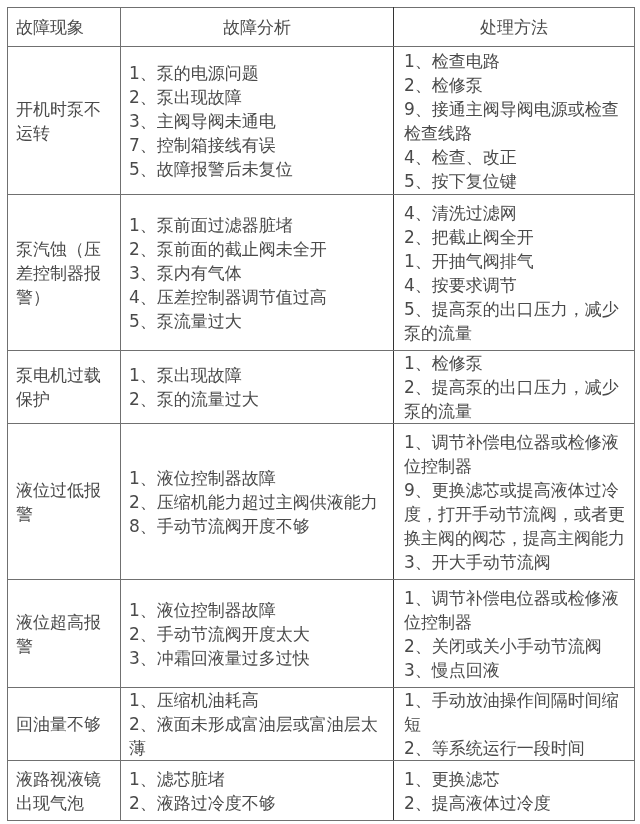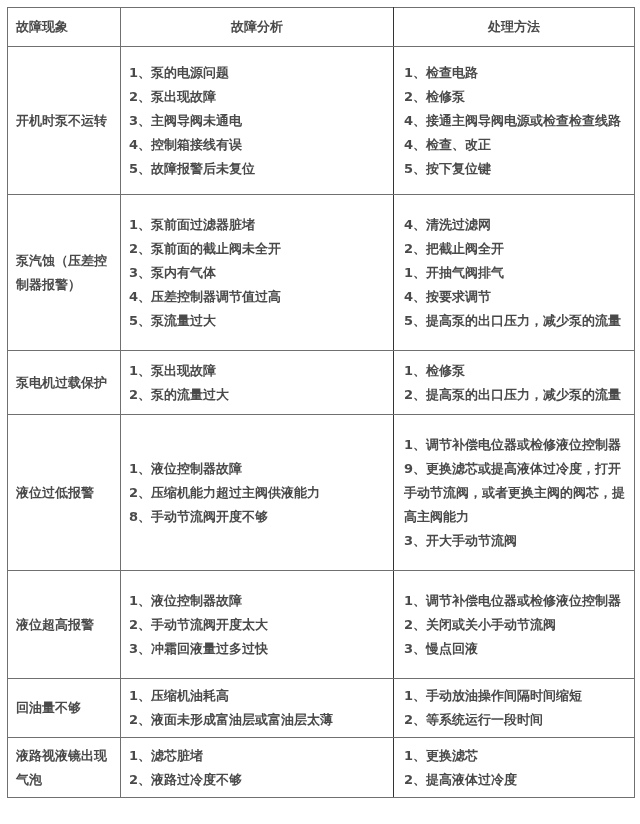--- a/index.html
+++ b/index.html
@@ -1,19 +1,19 @@
 <!DOCTYPE html>
 <html><head>
 <meta charset="utf-8">
 <style>
   html,body{margin:0;padding:0;background:#ffffff;}
   body{width:640px;height:824px;position:relative;overflow:hidden;
        font-family:"DejaVu Sans","Liberation Sans",sans-serif;color:#4a4a4a;}
   table{position:absolute;left:7px;top:7px;width:627px;border-collapse:collapse;table-layout:fixed;}
-  td,th{border:1.5px solid #707070;font-size:13px;font-weight:bold;line-height:24px;vertical-align:middle;padding:0 8px;}
+  td,th{border:1.5px solid #707070;font-size:17px;font-weight:normal;line-height:24px;vertical-align:middle;padding:0 8px;}
   col.c1{width:113px;} col.c2{width:273px;} col.c3{width:241px;}
   th{height:38px;}
   th.h1{text-align:left;padding-left:8px;}
   th.h2,th.h3{text-align:center;}
   td.c2cell{}
   td.c3cell{padding-left:10px;}
   .mid{border-left:1.5px solid #333;border-right:1.5px solid #333;margin-left:8px;}
   .line{display:block;white-space:normal;}
 </style>
 </head>
@@ -32,27 +32,27 @@
       <th class="h3">处理方法</th>
     </tr>
   </thead>
   <tbody id="tbody">
       <tr style="height: 148px;">
         <td>开机时泵不运转</td>
         <td class="c2cell mid">
           <span class="line">1、泵的电源问题</span>
           <span class="line">2、泵出现故障</span>
           <span class="line">3、主阀导阀未通电</span>
-          <span class="line">4、控制箱接线有误</span>
+          <span class="line">7、控制箱接线有误</span>
           <span class="line">5、故障报警后未复位</span>
         </td>
         <td class="c3cell">
           <span class="line">1、检查电路</span>
           <span class="line">2、检修泵</span>
-          <span class="line">4、接通主阀导阀电源或检查检查线路</span>
+          <span class="line">9、接通主阀导阀电源或检查检查线路</span>
           <span class="line">4、检查、改正</span>
           <span class="line">5、按下复位键</span>
         </td>
       </tr>
       <tr style="height: 156px;">
         <td>泵汽蚀（压差控制器报警）</td>
         <td class="c2cell mid">
           <span class="line">1、泵前面过滤器脏堵</span>
           <span class="line">2、泵前面的截止阀未全开</span>
           <span class="line">3、泵内有气体</span>

